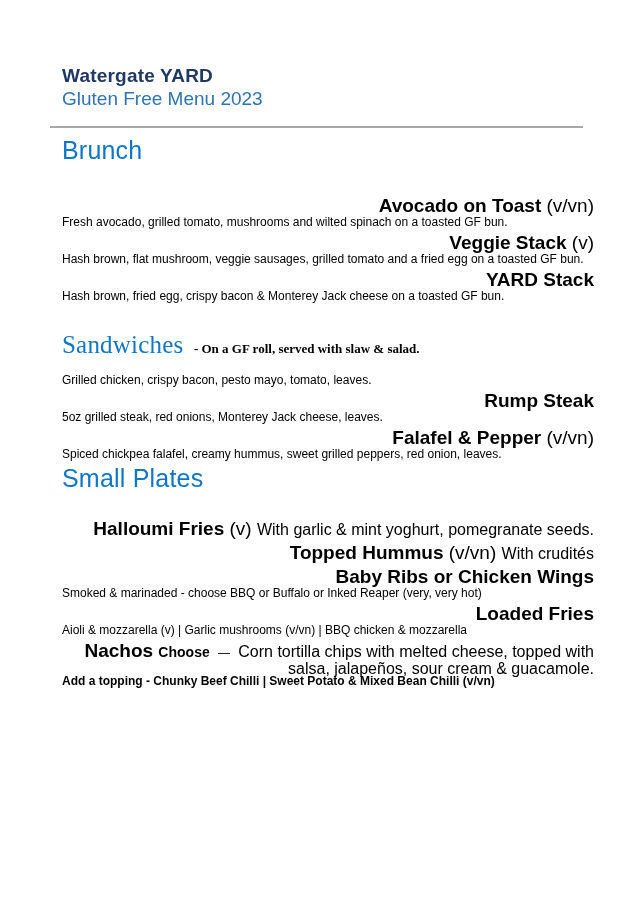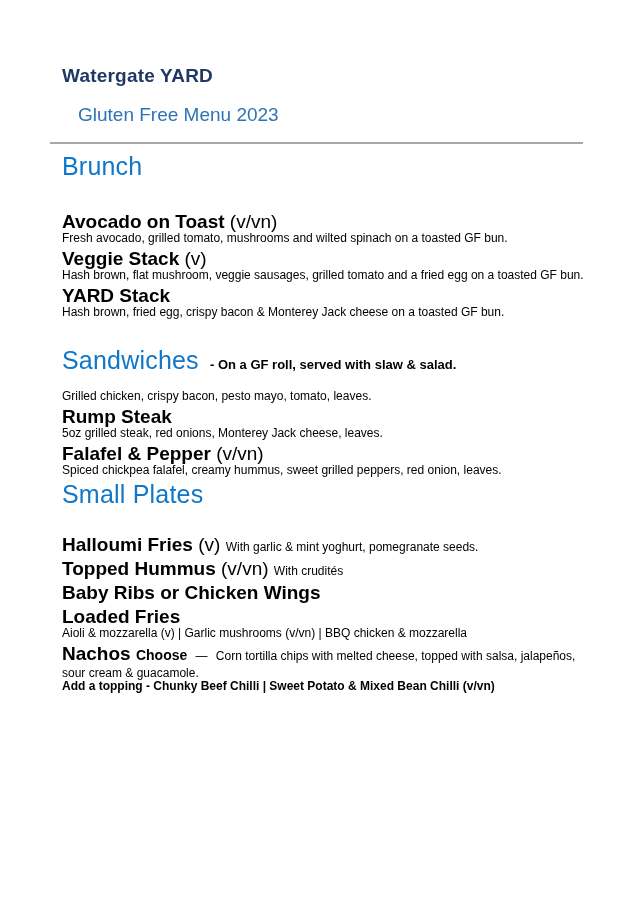--- a/index.html
+++ b/index.html
@@ -10,47 +10,47 @@
   .doc {
     box-sizing:border-box; width:640px; height:905px;
     padding:64px 46px 0 62px; background:#fff;
   }
   
   .title {
     margin:0; font-size:19px; line-height:23px; font-weight:700;
     color:#1F3864; letter-spacing:.2px;
   }
   .subtitle {
-    margin:16px; font-size:19px; line-height:23px; font-weight:400;
+    margin:0; font-size:19px; line-height:23px; font-weight:400;
     color:#2E74B5;
   }
   .divider {
     border:0; border-top:2px solid #A8A8A8;
     margin:16px 11px 0 -12px;
   }
   
   .sec-h {
     font-weight:400; color:#0F76C8; font-size:25px; line-height:27px;
     margin:0; letter-spacing:.2px;
   }
   .sec-h .note {
     font-size:13px; font-weight:700; color:#000; letter-spacing:0; margin-left:4px;
   }
   .sec-brunch .sec-h      { margin:9px 0 31px 0; }
-  .sec-sandwiches .sec-h  { margin:28px 0 12px 0; }
+  .sec-sandwiches .sec-h  { margin:28px 0 12px 0;font-family:Liberation Serif, serif; }
   .sec-smallplates .sec-h { margin:4px 0 26px 0; }
   
   .item { margin-top:3px; }
   .items .item:first-child { margin-top:0; }
-  .line { margin:0; font-size:19px; line-height:13px; }
+  .line { margin:0; font-size:19px; line-height:13px;text-align:right; }
   .nm   { font-weight:700; line-height:21px; }
   .tag  { font-weight:400; line-height:21px; }
   .choose { font-size:14px; font-weight:700; }
   .dash { font-size:12px; margin:0 3px; }
-  .inline-desc { font-size:12px; line-height:13px; }
+  .inline-desc { font-size:16px; line-height:13px; }
   .desc { margin:0; font-size:12px; line-height:13px; }
   .bold-desc { font-weight:700; }
 </style>
 </head>
 <body>
 
 <div class="doc">
 
   <h1 class="title">Watergate YARD</h1>
   <h2 class="subtitle">Gluten Free Menu 2023</h2>
@@ -122,20 +122,21 @@
         <p class="line">
           <span class="nm">Topped Hummus</span>
           <span class="tag">(v/vn)</span>
           <span class="inline-desc">With crudités</span>
         </p>
       </div>
       <div class="item">
         <p class="line">
           <span class="nm">Baby Ribs or Chicken Wings</span>
         </p>
+        <p class="desc">Smoked &amp; marinaded - choose BBQ or Buffalo or Inked Reaper (very, very hot)</p>
       </div>
       <div class="item">
         <p class="line">
           <span class="nm">Loaded Fries</span>
         </p>
         <p class="desc">Aioli &amp; mozzarella (v) | Garlic mushrooms (v/vn) | BBQ chicken &amp; mozzarella</p>
       </div>
       <div class="item">
         <p class="line">
           <span class="nm">Nachos</span>

